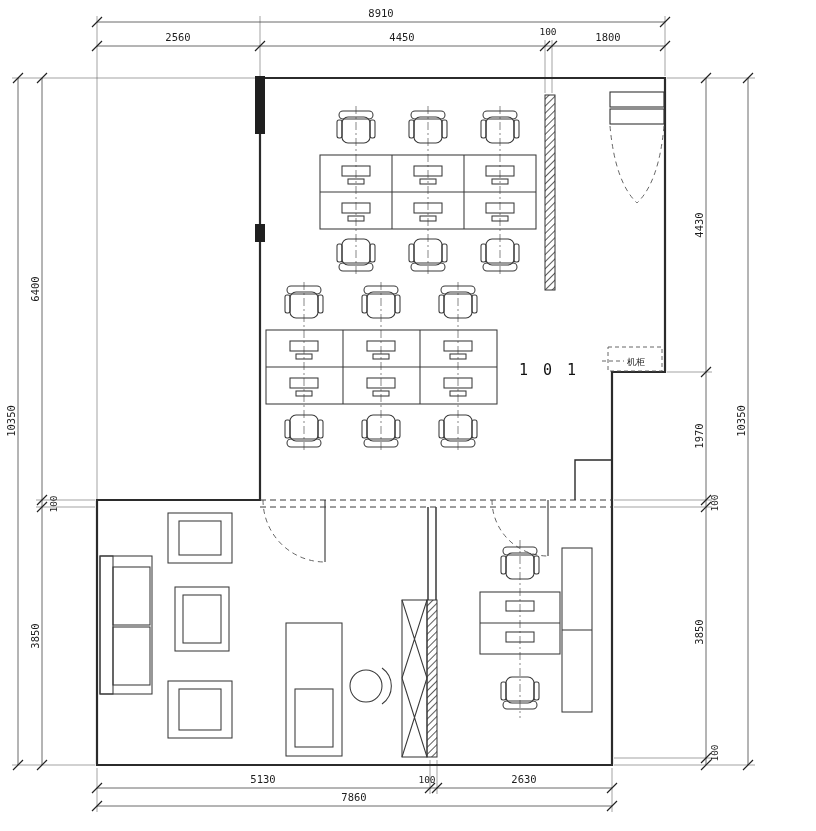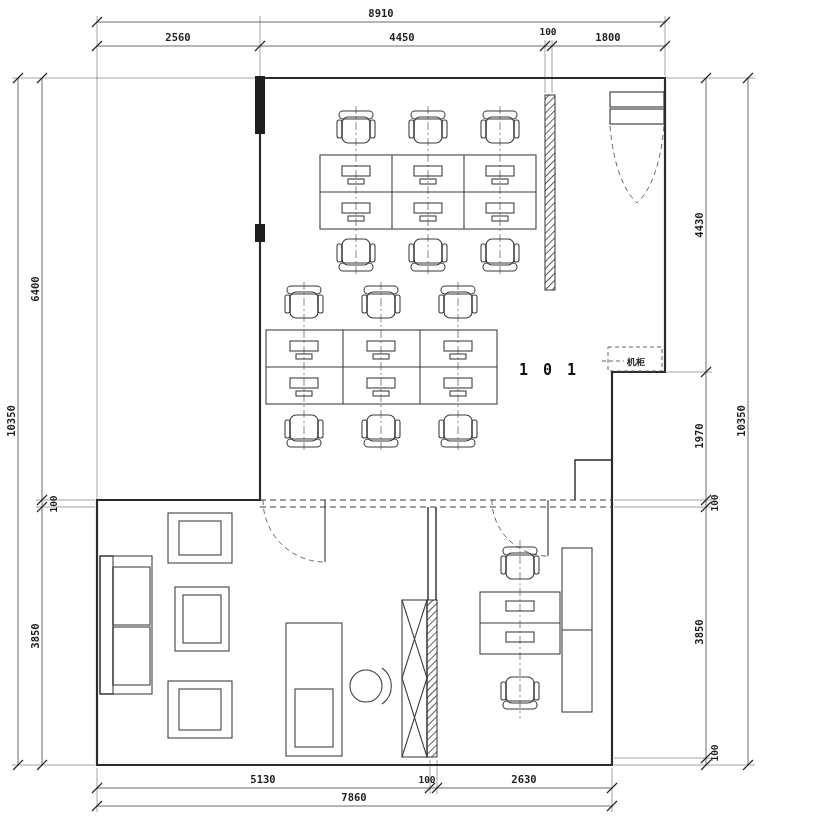--- a/index.html
+++ b/index.html
@@ -2,21 +2,20 @@
 <html><head>
 <meta charset="utf-8">
 <style>
   html,body{margin:0;padding:0;background:#fff;}
   .canvas{
     position:relative;
     width:816px;height:831px;
     background:#ffffff;
     font-family:"DejaVu Sans Mono", monospace;
     overflow:hidden;
-    font-weight:bold;
   }
   svg{display:block;}
   .ext{stroke:#666;stroke-width:0.6;fill:none;}
   .dimline{stroke:#444;stroke-width:0.8;fill:none;}
   .tick{stroke:#222;stroke-width:1.2;fill:none;}
   .wall{stroke:#2b2b2b;stroke-width:2.2;fill:none;stroke-linejoin:miter;}
   .wall-thin{stroke:#2b2b2b;stroke-width:1.4;fill:none;}
   .pier{fill:#1f1f1f;stroke:none;}
   .dashwall{stroke:#3a3a3a;stroke-width:1;fill:none;stroke-dasharray:6 4;}
   .swing{stroke:#555;stroke-width:0.9;fill:none;stroke-dasharray:5 4;}

